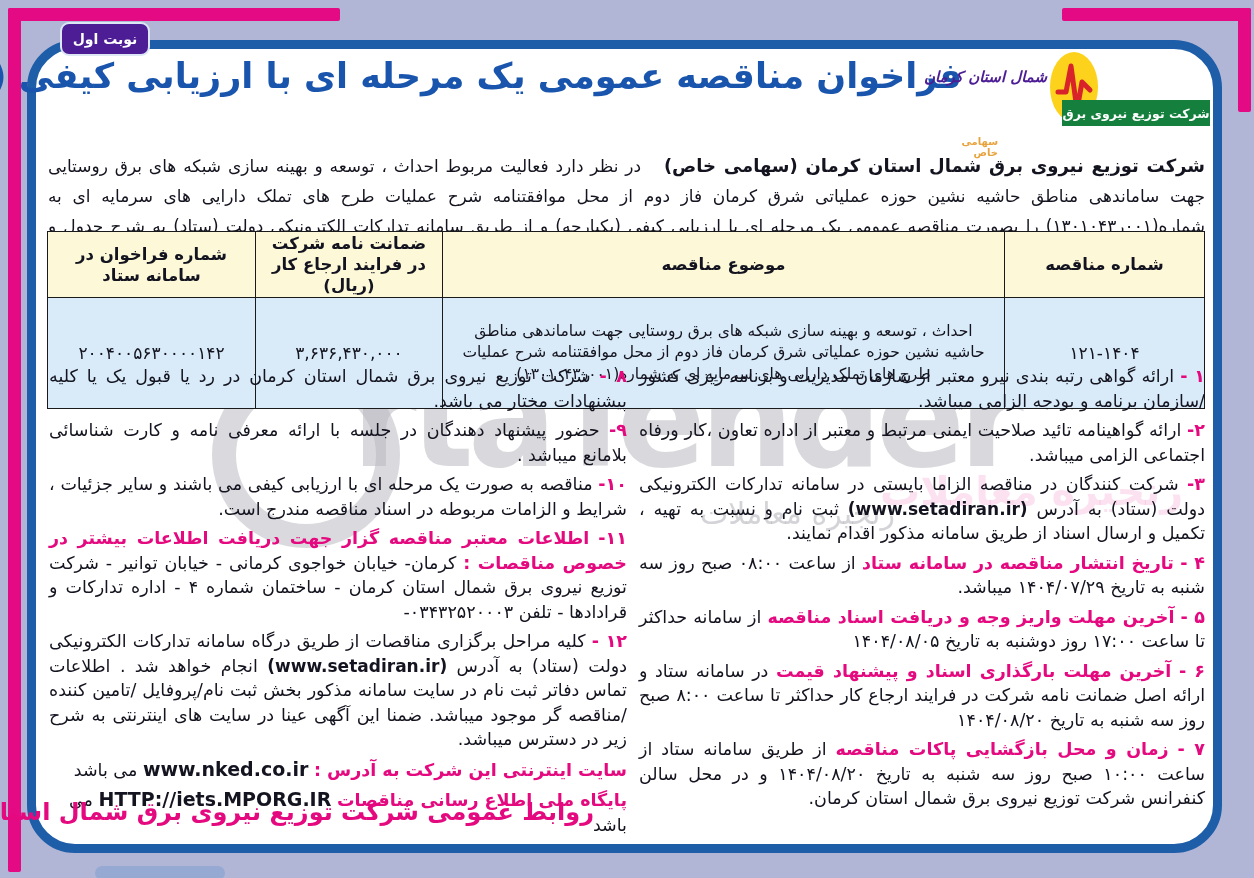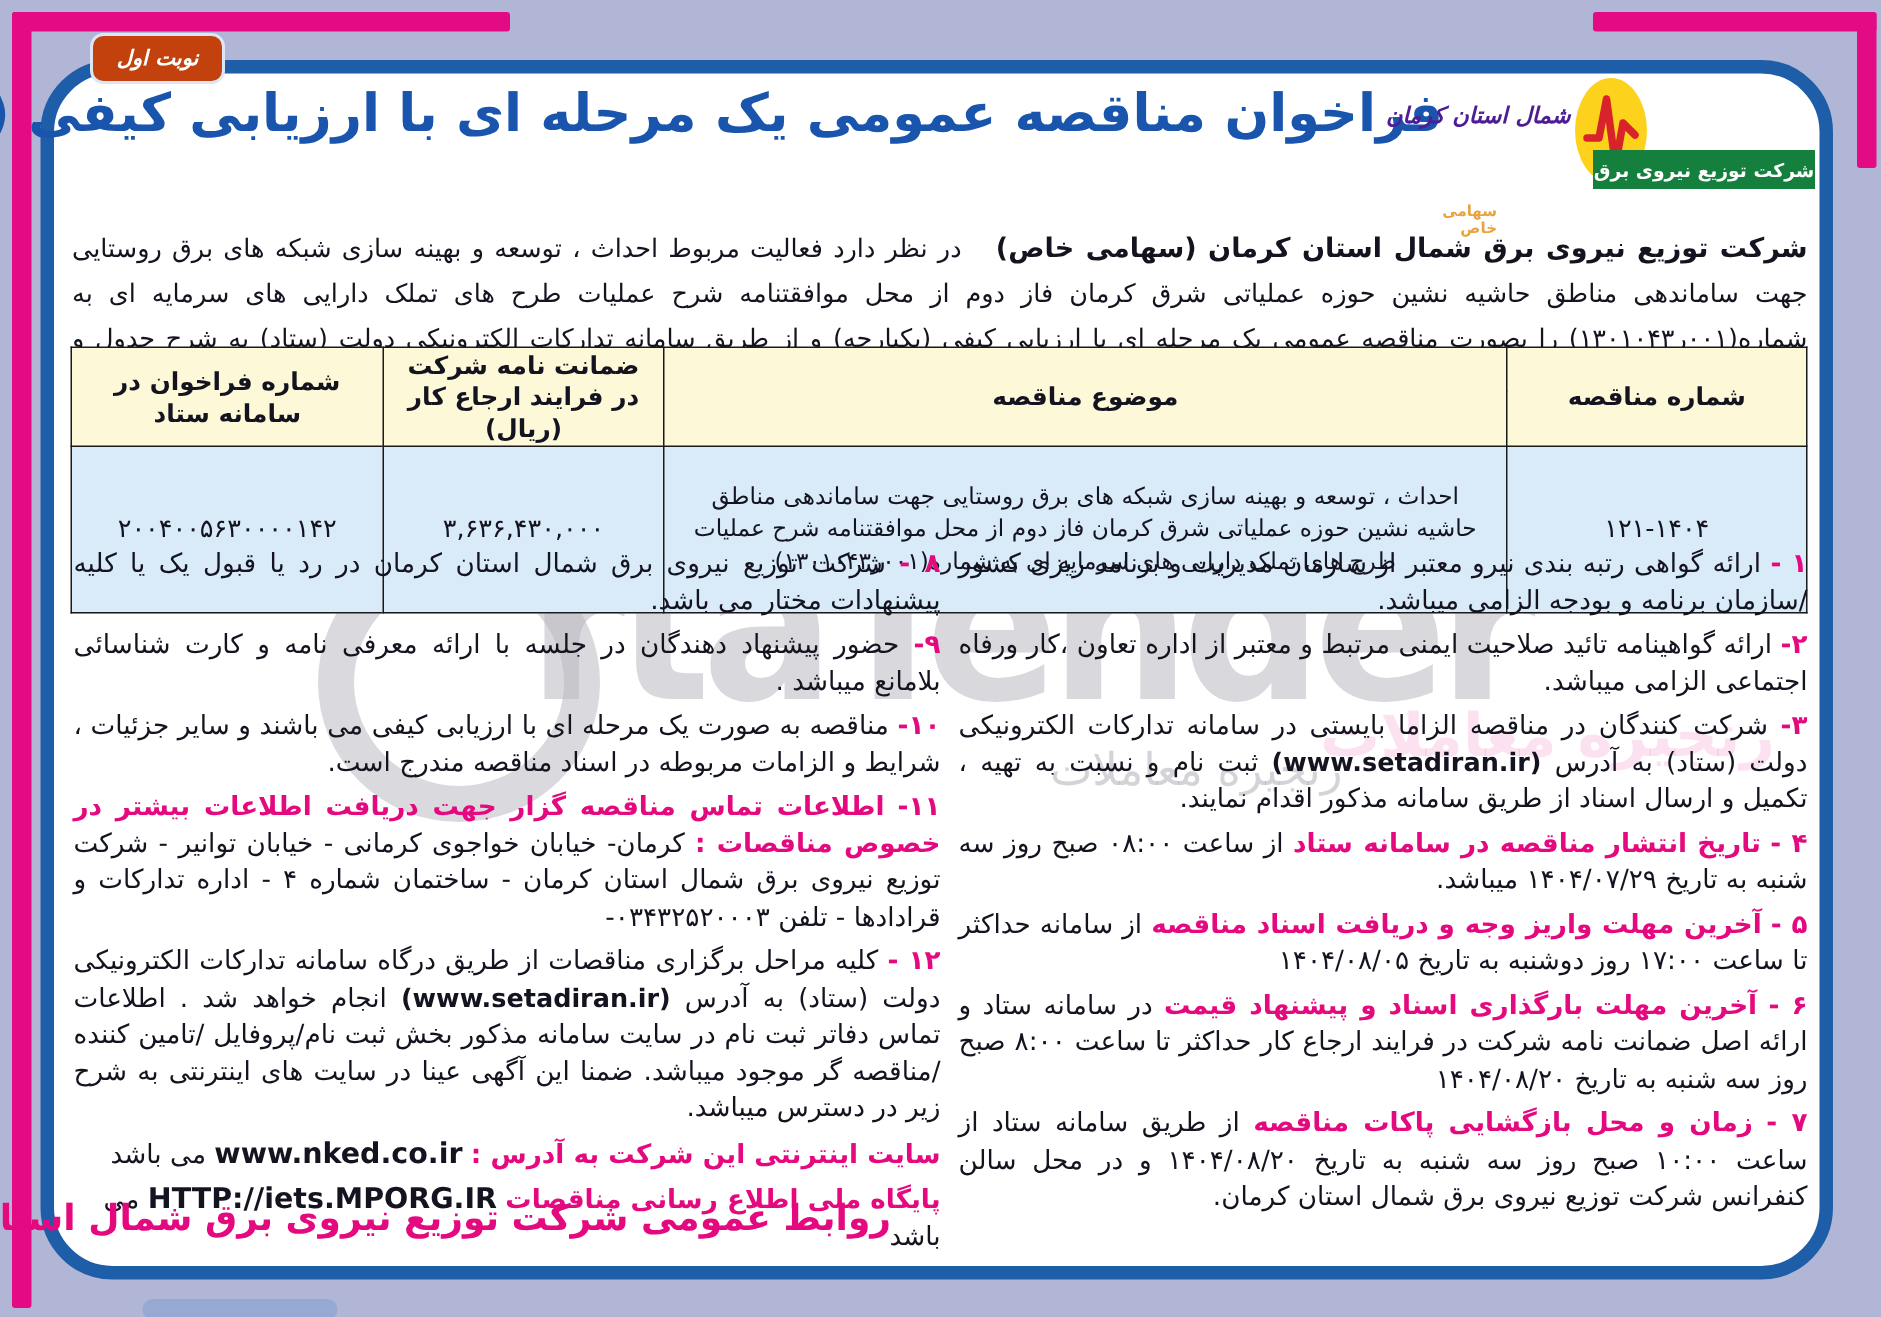--- a/index.html
+++ b/index.html
@@ -21,23 +21,23 @@
   .wm{position:absolute;z-index:2;pointer-events:none;}
   .wm-circle{left:212px;top:362px;width:140px;height:138px;border:24px solid rgba(186,186,194,.55);border-radius:50%;}
   .wm-big{left:352px;top:338px;font-size:138px;font-weight:bold;color:rgba(182,182,190,.52);
           letter-spacing:-6px;direction:ltr;white-space:nowrap;transform:scaleX(.95);transform-origin:left;}
   .wm-fa{left:700px;top:496px;font-size:30px;color:rgba(160,160,168,.45);white-space:nowrap;}
   .wm-fa2{left:880px;top:468px;font-size:40px;font-weight:bold;color:rgba(232,30,140,.13);white-space:nowrap;}
 
   .content{position:absolute;inset:0;z-index:3;}
 
   
-  .badge{position:absolute;left:60px;top:22px;width:86px;height:30px;background:#c2410c;
+  .badge{position:absolute;left:60px;top:22px;width:86px;height:30px;background:#4c1d95;
          border:2px solid #dce6f5;border-radius:9px;color:#ffffff;font-size:14px;font-weight:bold;
-         display:flex;align-items:center;justify-content:center;z-index:4;font-style:italic;}
+         display:flex;align-items:center;justify-content:center;z-index:4;}
 
   
   .title{position:absolute;right:292px;top:56px;font-size:35px;font-weight:bold;color:#1a55ad;
          white-space:nowrap;}
 
   
   .logo{position:absolute;left:945px;top:50px;width:265px;height:105px;}
   .logo-name{position:absolute;right:163px;top:18px;font-size:15px;font-weight:bold;color:#4c1d95;white-space:nowrap;font-style:italic;}
   .logo-ellipse{position:absolute;right:112px;top:2px;width:48px;height:70px;background:#fcd21c;border-radius:50%;}
   .logo-banner{position:absolute;right:0px;top:50px;width:148px;height:26px;background:#15803d;color:#ffffff;
@@ -185,21 +185,21 @@
       <p>
         <b class="num">۹-</b>
         <span>حضور پیشنهاد دهندگان در جلسه با ارائه معرفی نامه و کارت شناسائی بلامانع میباشد .</span>
       </p>
       <p>
         <b class="num">۱۰-</b>
         <span>مناقصه به صورت یک مرحله ای با ارزیابی کیفی می باشند و سایر جزئیات ، شرایط و الزامات مربوطه در اسناد مناقصه مندرج است.</span>
       </p>
       <p>
         <b class="num">۱۱-</b>
-        <b class="lead">اطلاعات تماس مناقصه گزار جهت دریافت اطلاعات بیشتر در خصوص مناقصات :</b>
+        <b class="lead">اطلاعات معتبر مناقصه گزار جهت دریافت اطلاعات بیشتر در خصوص مناقصات :</b>
         <span>کرمان- خیابان خواجوی کرمانی - خیابان توانیر - شرکت توزیع نیروی برق شمال استان کرمان - ساختمان شماره ۴ - اداره تدارکات و قرادادها -  تلفن ۰۳۴۳۲۵۲۰۰۰۳-</span>
       </p>
       <p>
         <b class="num">۱۲ -</b>
         <span>کلیه مراحل برگزاری مناقصات از طریق درگاه سامانه تدارکات الکترونیکی دولت (ستاد) به آدرس</span>
         <span class="url">(www.setadiran.ir)</span>
         <span>انجام خواهد شد . اطلاعات تماس دفاتر ثبت نام در سایت سامانه مذکور بخش ثبت نام/پروفایل /تامین کننده /مناقصه گر موجود میباشد. ضمنا این آگهی عینا در سایت های اینترنتی به شرح زیر در دسترس میباشد.</span>
       </p>
       <p class="linkline">
         <b class="leadlink">سایت اینترنتی این شرکت به آدرس :</b>

